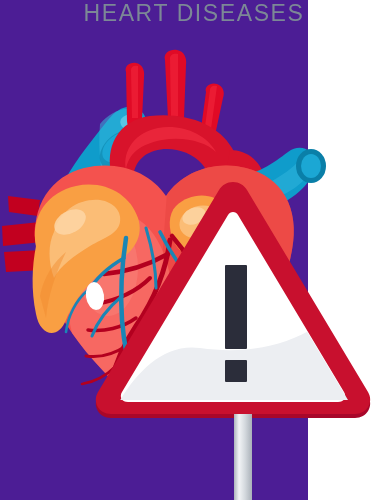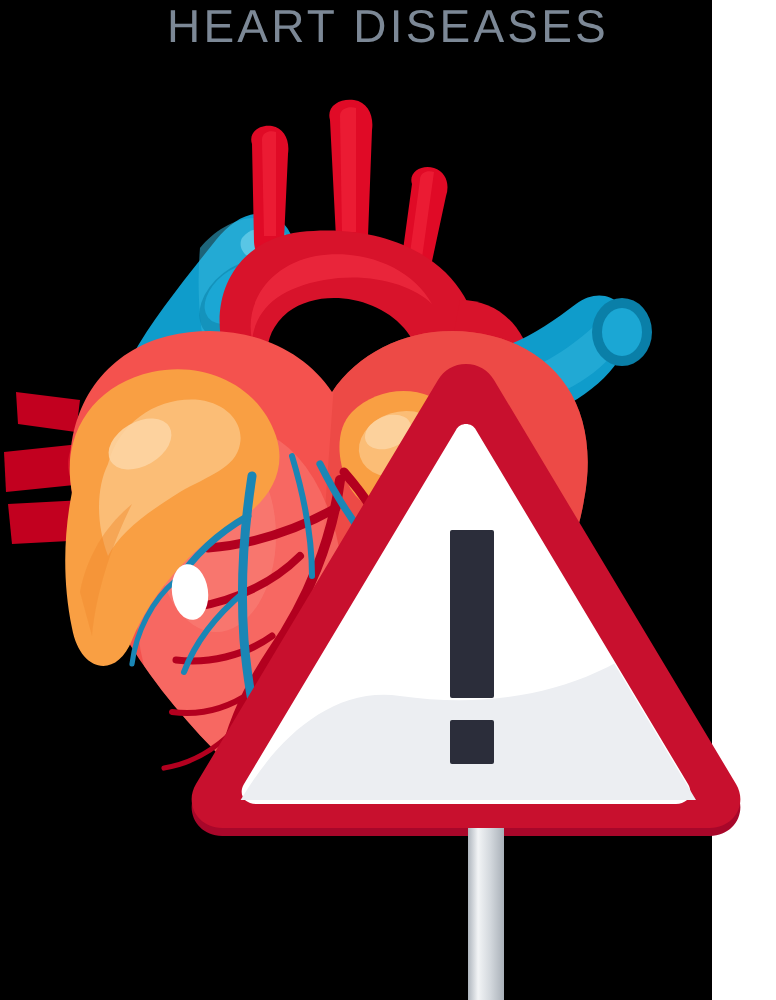--- a/index.html
+++ b/index.html
@@ -11,22 +11,21 @@
   body {
     width: 388px;
     height: 500px;
     overflow: hidden;
     font-family: "Liberation Sans", sans-serif;
   }
   #poster {
     position: relative;
     width: 308px;
     height: 500px;
-    background: #000000;
-    padding-left: 48px;
+    background: #4c1d95;
   }
   #page-title {
     position: absolute;
     top: 0px;
     left: 0;
     width: 388px;
     text-align: center;
     font-family: "Liberation Sans", sans-serif;
     font-size: 23px;
     font-weight: 300;

